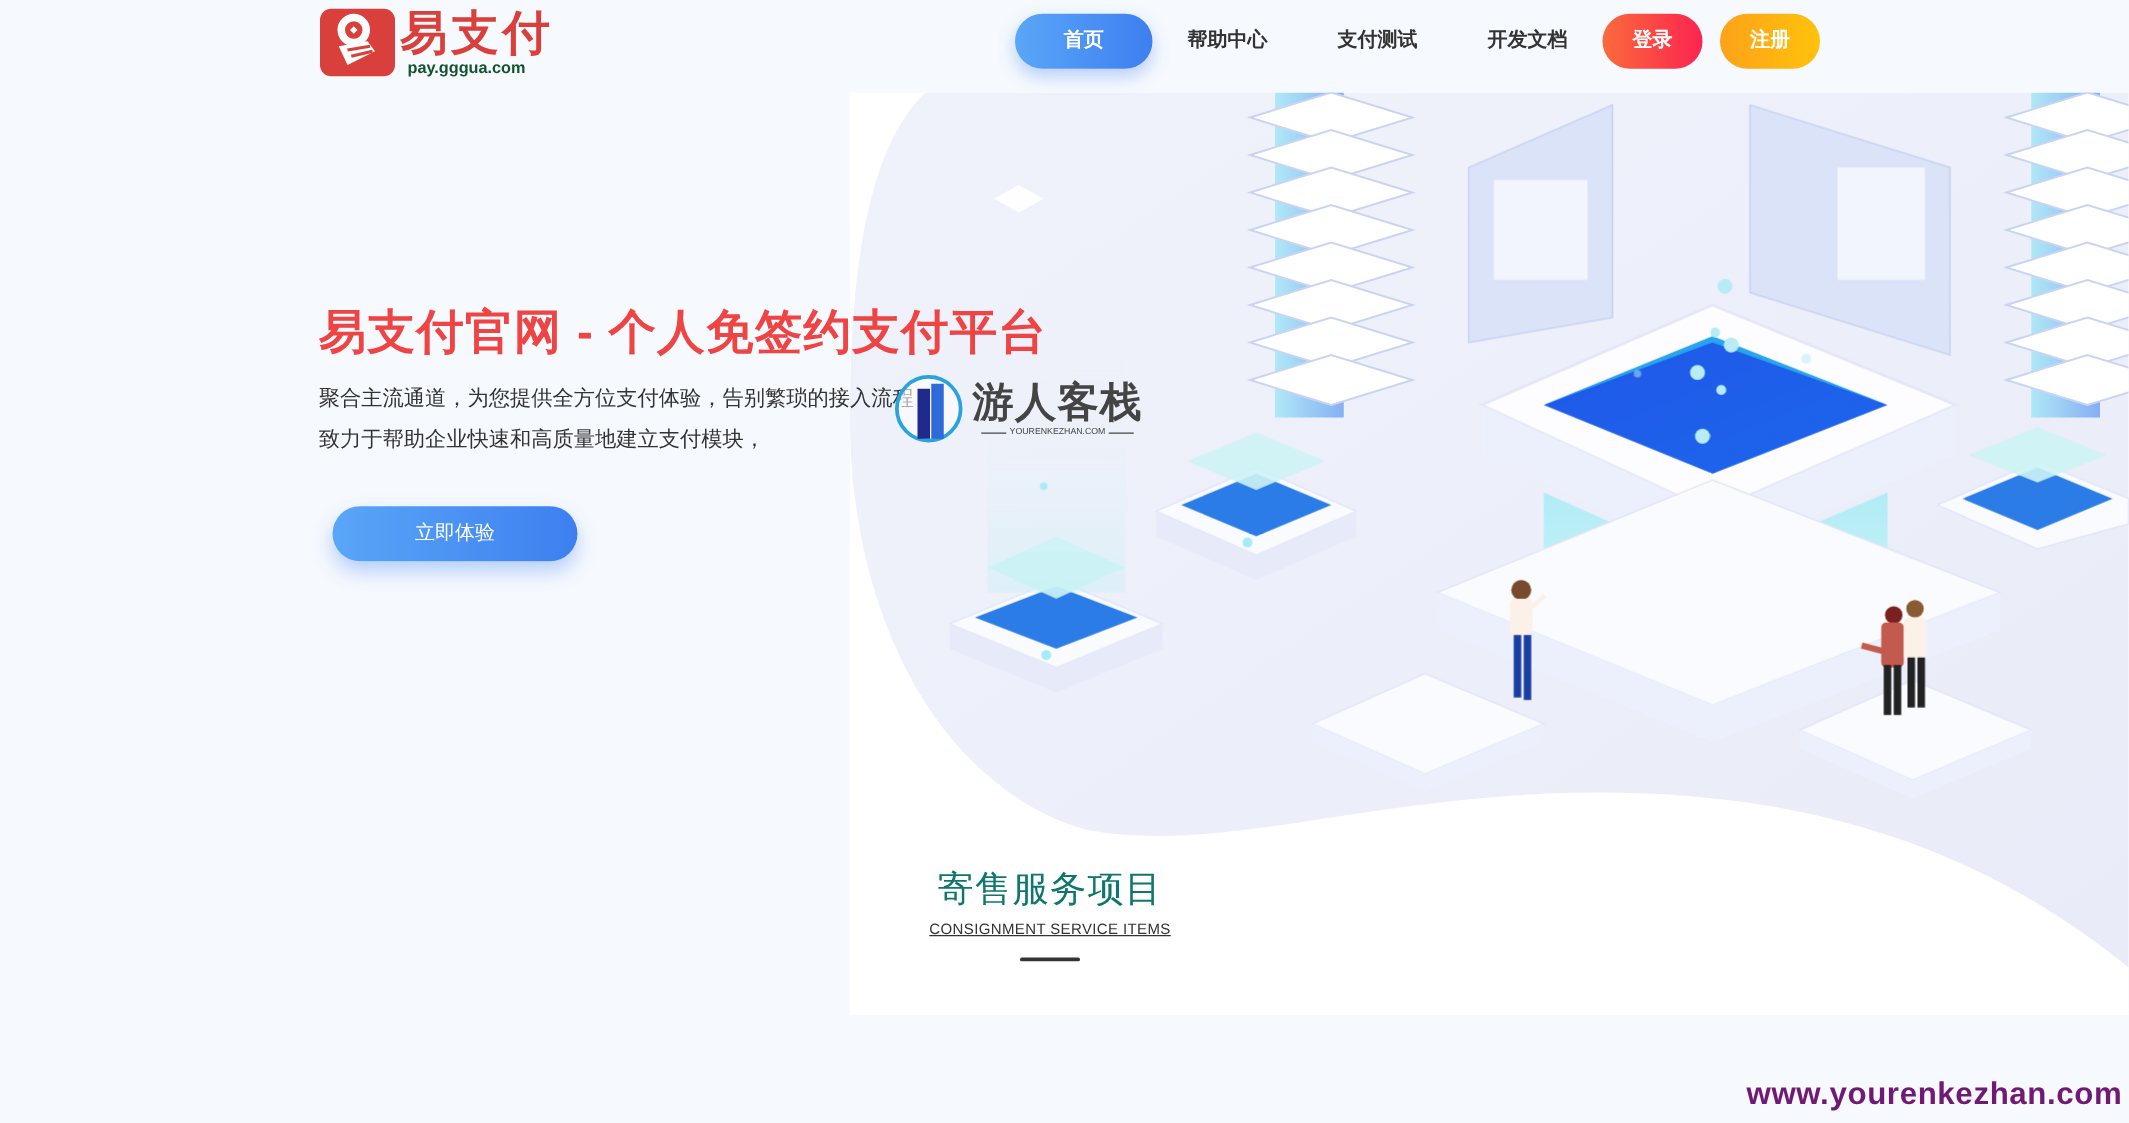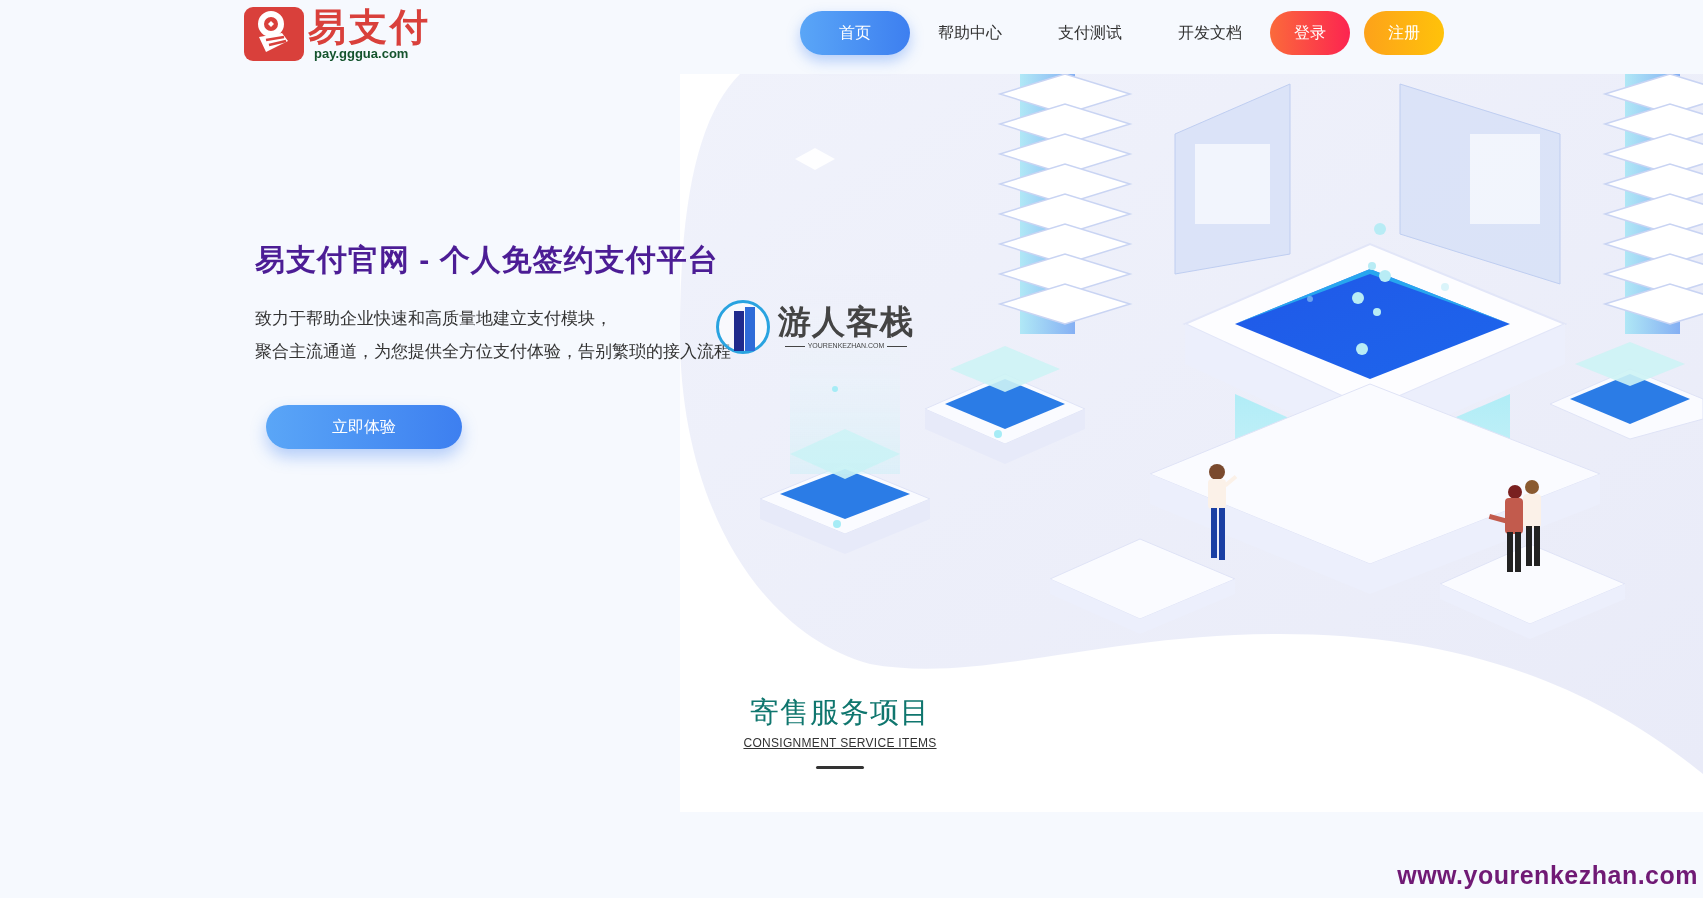--- a/index.html
+++ b/index.html
@@ -4,32 +4,32 @@
   <style>
     * { margin: 0; padding: 0; box-sizing: border-box; }
     html, body { width: 1703px; height: 898px; overflow: hidden; }
     body {
       background: #f6f9fe;
       font-family: "Liberation Sans", "DejaVu Sans", sans-serif;
       position: relative;
       color: #333;
     }
     
-    .header { position: absolute; left: 4px; top: 0; width: 1526px; height: 66px; z-index: 10; }
+    .header { position: absolute; left: 16px; top: 0; width: 1526px; height: 66px; z-index: 10; }
     .logo { position: absolute; left: 240px; top: 7px; width: 205px; height: 55px; display: flex; align-items: flex-start; }
     .logo-mark {
       width: 60px; height: 54px; border-radius: 9px;
       background: #d9403b; position: relative; overflow: hidden;
     }
     .logo-mark svg { position: absolute; left: 0; top: 0; }
     .logo-text { margin-left: 4px; display: flex; flex-direction: column; }
     .logo-name { font-size: 38px; font-weight: bold; color: #d9403b; line-height: 40px; letter-spacing: 3px; }
     .logo-url { font-size: 13px; color: #14532d; font-weight: bold; line-height: 14px; margin-left: 6px; }
 
-    .nav { position: absolute; top: 11px; left: 796px; display: flex; align-items: center; }
+    .nav { position: absolute; top: 11px; left: 796px; display: flex; align-items: center; font-weight: bold; }
     .nav-item {
       height: 44px; line-height: 44px; font-size: 16px; color: #333;
       padding: 0 0; text-align: center; cursor: pointer; border-radius: 22px;
     }
     .nav-home {
       width: 110px; color: #fff;
       background: linear-gradient(90deg, #5aa6f7, #3d7ff0);
       box-shadow: 0 6px 14px rgba(61,127,240,0.35);
     }
     .nav-link { width: 120px; }
@@ -41,22 +41,22 @@
       width: 80px; margin-left: 14px; color: #fff;
       background: linear-gradient(90deg, #fda21a, #ffc20a);
     }
 
     
     .hero-art { position: absolute; left: 680px; top: 74px; width: 1023px; height: 740px; }
     .white-panel { position: absolute; left: 680px; top: 74px; width: 1023px; height: 738px; background: #ffffff; }
 
     
     .hero-title {
-      position: absolute; left: 255px; top: 240px; font-size: 30px; font-weight: bold;
-      color: #4c1d95; letter-spacing: 1px; z-index: 5;
+      position: absolute; left: 255px; top: 240px; font-size: 38px; font-weight: bold;
+      color: #ef4444; letter-spacing: 1px; z-index: 5;
     }
     .hero-desc { position: absolute; left: 255px; top: 302px; font-size: 17px; color: #333; line-height: 33px; z-index: 5; }
     .cta-button {
       position: absolute; left: 266px; top: 405px; width: 196px; height: 44px;
       border-radius: 22px; color: #fff; font-size: 16px; text-align: center; line-height: 44px;
       background: linear-gradient(90deg, #5aa6f7, #3d7ff0);
       box-shadow: 0 8px 16px rgba(61,127,240,0.35); z-index: 5; cursor: pointer;
     }
 
     
@@ -245,22 +245,22 @@
     <a class="nav-item nav-link">帮助中心</a>
     <a class="nav-item nav-link">支付测试</a>
     <a class="nav-item nav-link">开发文档</a>
     <a class="nav-item nav-login">登录</a>
     <a class="nav-item nav-register">注册</a>
   </nav>
 </div>
 
 <h1 class="hero-title">易支付官网 - 个人免签约支付平台</h1>
 <div class="hero-desc">
+  <div>聚合主流通道，为您提供全方位支付体验，告别繁琐的接入流程</div>
   <div>致力于帮助企业快速和高质量地建立支付模块，</div>
-  <div>聚合主流通道，为您提供全方位支付体验，告别繁琐的接入流程</div>
 </div>
 <a class="cta-button">立即体验</a>
 
 <div class="watermark">
   <div class="wm-logo">
     <div class="b1"></div>
       <div class="b2"></div>
   </div>
   <div class="wm-text">
     <span class="wm-cn">游人客栈</span>

